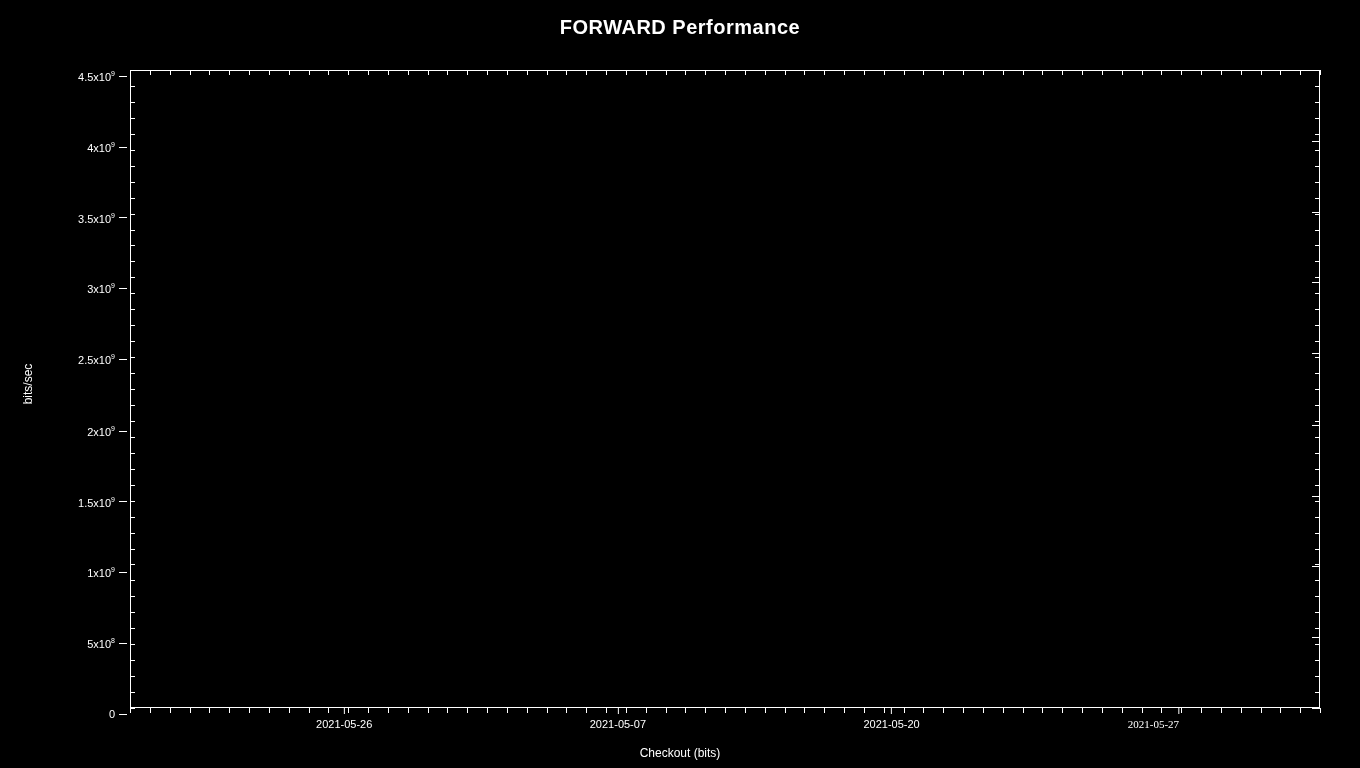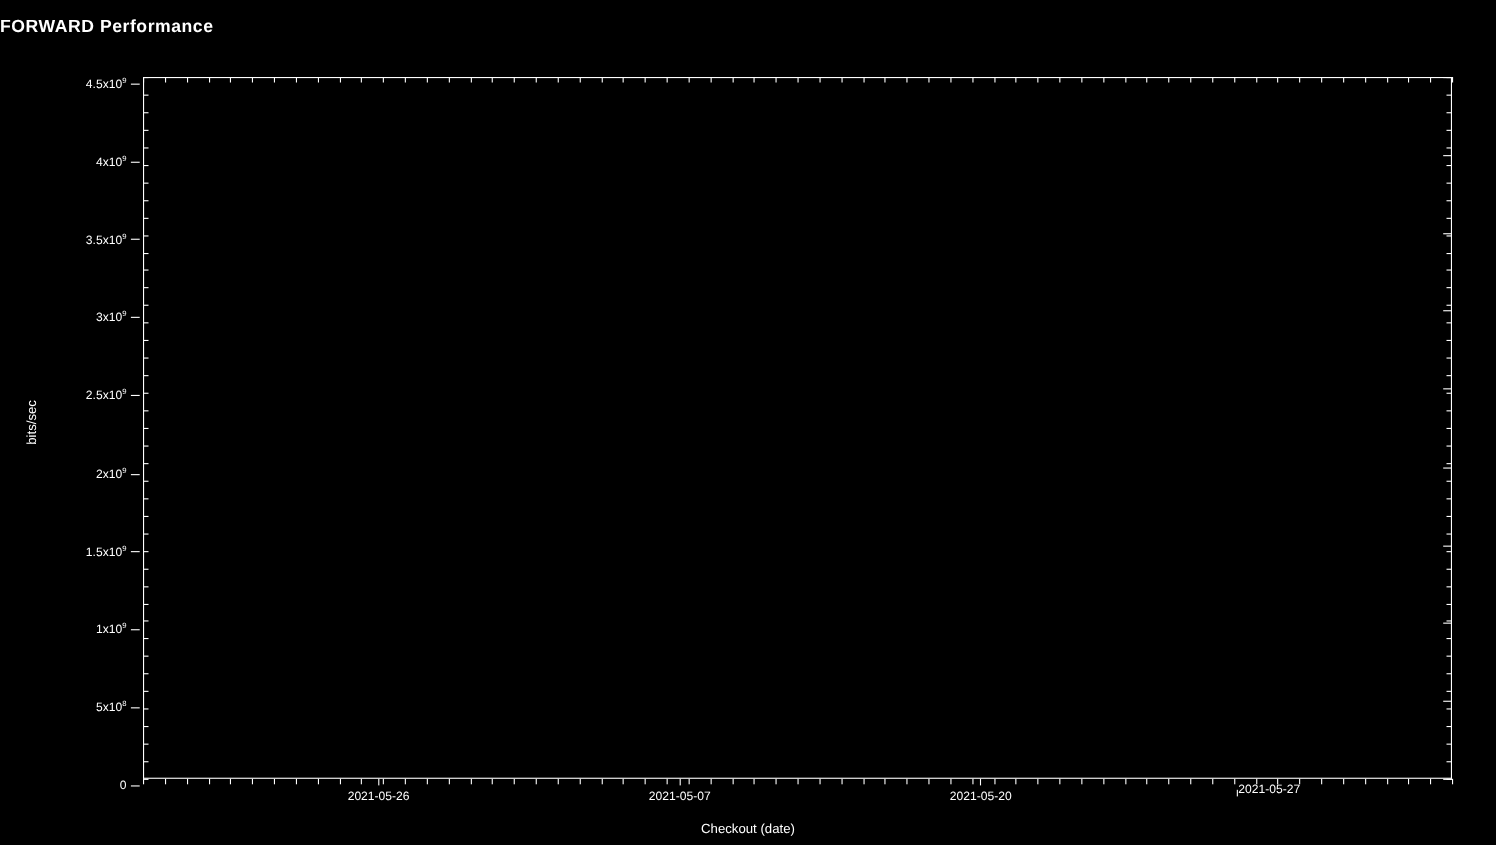--- a/index.html
+++ b/index.html
@@ -16,22 +16,22 @@
       position: absolute;
       top: 0; left: 0;
       width: 1360px;
       height: 768px;
     }
     .chart-title {
       position: absolute;
       top: 16px;
       left: 0;
       right: 0;
-      text-align: left;
-      font-size: 16px;
+      text-align: center;
+      font-size: 20px;
       font-weight: bold;
       color: #fff;
       letter-spacing: 0.5px;
     }
     
     .axis-left {
       position: absolute;
       top: 70px;
       left: 130px;
       width: 1px;
@@ -77,21 +77,21 @@
 
   <div class="chart-title">FORWARD Performance</div>
 
   <div class="axis-left"></div>
   <div class="axis-right"></div>
   <div class="axis-top"></div>
   <div class="axis-bottom"></div>
 
   <div style="position:absolute; left:8px; top:50%; transform:translateY(-50%) rotate(-90deg); font-size:12px; color:#fff; white-space:nowrap;">bits/sec</div>
 
-  <div style="position:absolute; bottom:8px; left:0; right:0; text-align:center; font-size:12px; color:#fff;">Checkout (date)</div>
+  <div style="position:absolute; bottom:8px; left:0; right:0; text-align:center; font-size:12px; color:#fff;">Checkout (bits)</div>
 
   <div style="position:absolute; left:35px; top:70px; display:flex; align-items:center;">
     <span style="font-size:11px;color:#fff;min-width:80px;text-align:right;">4.5x10<sup>9</sup></span>
     <span style="display:inline-block;width:8px;height:1px;background:#fff;margin-left:4px;"></span>
   </div>
   <div style="position:absolute; right:40px; top:70px; width:8px; height:1px; background:#fff;"></div>
 
   <div style="position:absolute; left:35px; top:calc(70px + (708px - 70px) * 0.111); display:flex; align-items:center;">
     <span style="font-size:11px;color:#fff;min-width:80px;text-align:right;">4x10<sup>9</sup></span>
     <span style="display:inline-block;width:8px;height:1px;background:#fff;margin-left:4px;"></span>
@@ -282,21 +282,21 @@
   <div style="position:absolute; left:calc(130px + (1320px - 130px) * 0.41); top:708px; display:flex; flex-direction:column; align-items:center; transform:translateX(-50%);">
     <div style="width:1px;height:6px;background:#fff;"></div>
     <span style="font-size:11px;color:#fff;margin-top:4px;">2021-05-07</span>
   </div>
 
   <div style="position:absolute; left:calc(130px + (1320px - 130px) * 0.64); top:708px; display:flex; flex-direction:column; align-items:center; transform:translateX(-50%);">
     <div style="width:1px;height:6px;background:#fff;"></div>
     <span style="font-size:11px;color:#fff;margin-top:4px;">2021-05-20</span>
   </div>
 
-  <div style="position:absolute; left:calc(130px + (1320px - 130px) * 0.86); top:708px; display:flex; flex-direction:row; align-items:flex-end; transform:translateX(-50%);">
+  <div style="position:absolute; left:calc(130px + (1320px - 130px) * 0.86); top:708px; display:flex; flex-direction:column; align-items:flex-end; transform:translateX(-50%);font-family:Liberation Serif, serif;">
     <div style="width:1px;height:6px;background:#fff;"></div>
     <span style="font-size:11px;color:#fff;margin-top:4px;">2021-05-27</span>
   </div>
 
 <div style="position: absolute; left: 130px; top: 70px; width: 5px; height: 1px; background: rgb(255, 255, 255);"></div>
     <div style="position: absolute; right: 40px; top: 70px; width: 5px; height: 1px; background: rgb(255, 255, 255);"></div>
     <div style="position: absolute; left: 130px; top: 85.95px; width: 5px; height: 1px; background: rgb(255, 255, 255);"></div>
     <div style="position: absolute; right: 40px; top: 85.95px; width: 5px; height: 1px; background: rgb(255, 255, 255);"></div>
     <div style="position: absolute; left: 130px; top: 101.9px; width: 5px; height: 1px; background: rgb(255, 255, 255);"></div>
     <div style="position: absolute; right: 40px; top: 101.9px; width: 5px; height: 1px; background: rgb(255, 255, 255);"></div>

